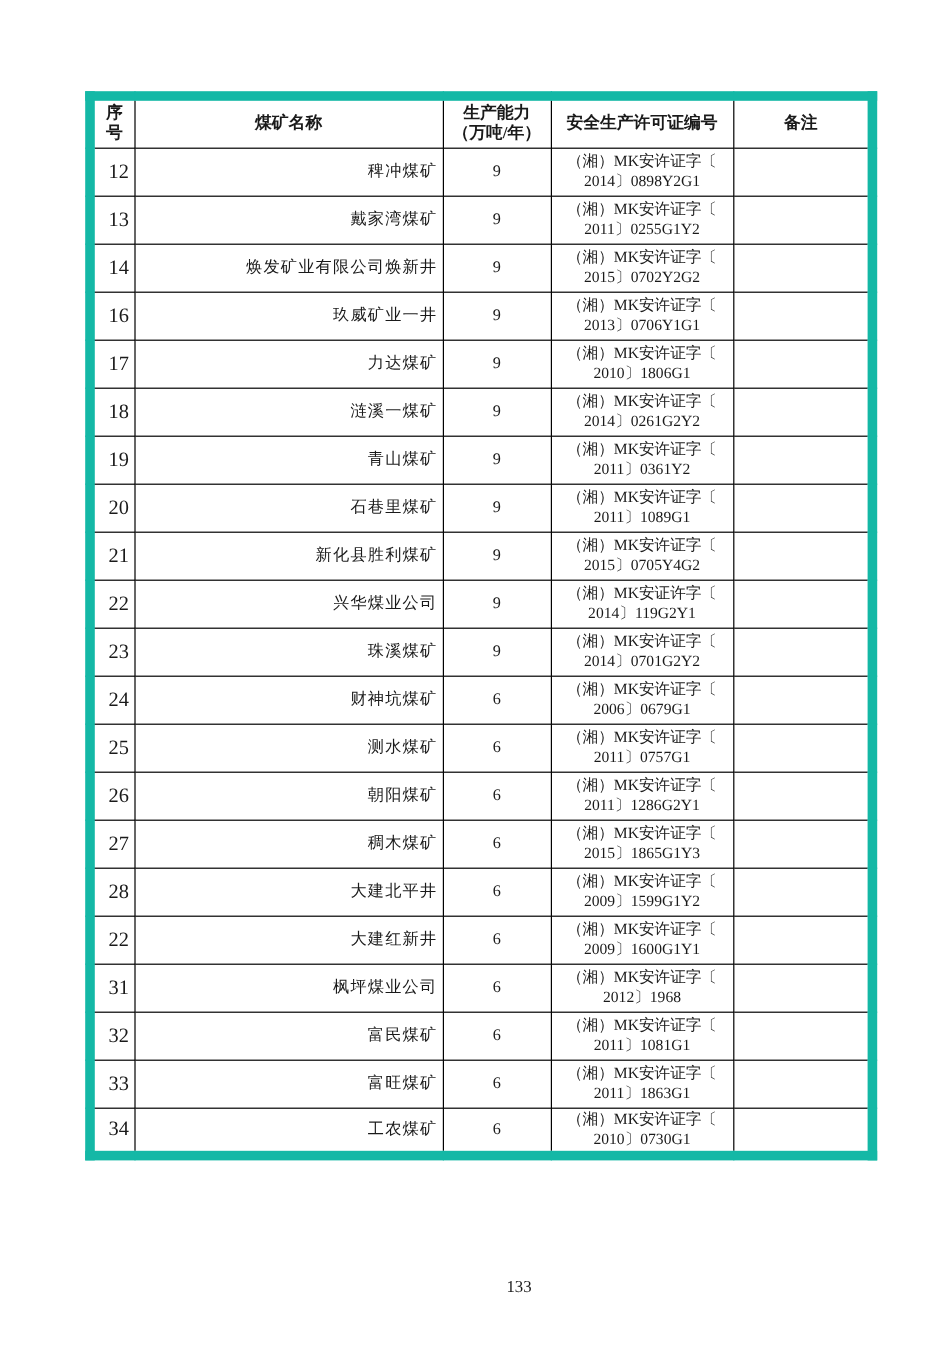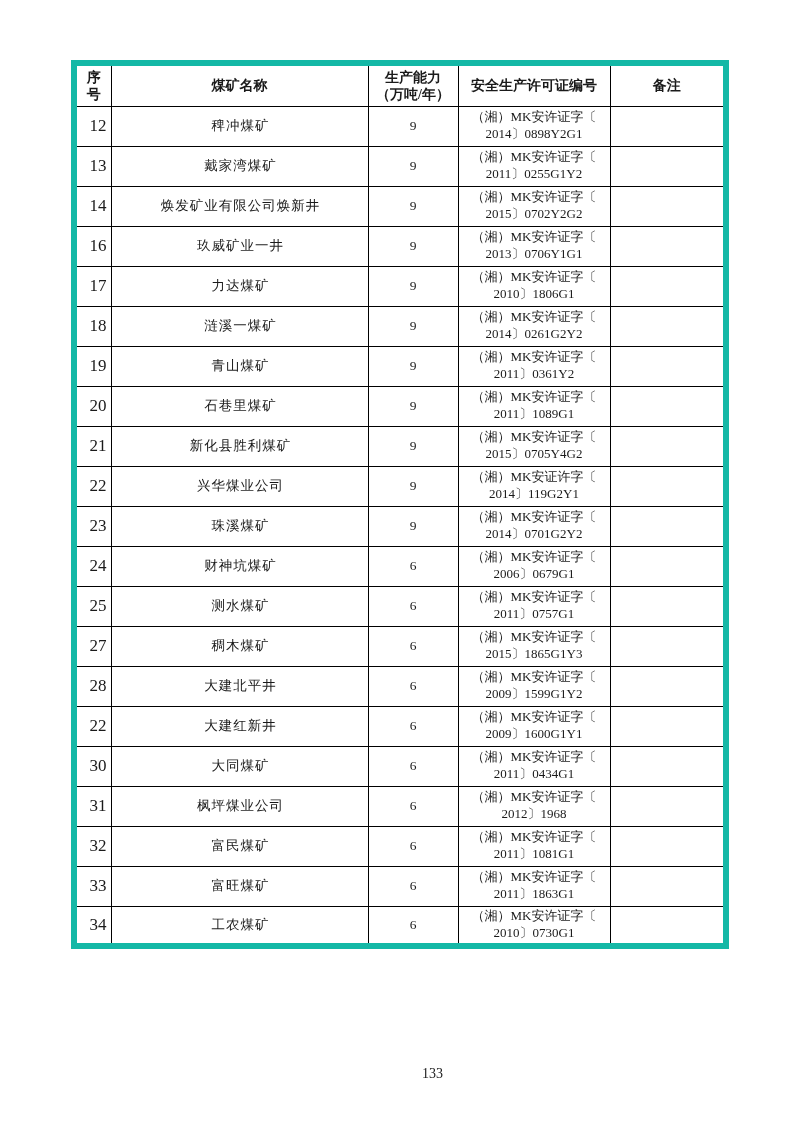--- a/index.html
+++ b/index.html
@@ -10,25 +10,25 @@
   body {
     position: relative;
     width: 793px;
     height: 1122px;
     font-family: "Liberation Serif", "DejaVu Serif", serif;
     color: #1a1a1a;
   }
   .doc-table {
     position: absolute;
     left: 71px;
-    top: 60px;
+    top: 76px;
     width: 652px;
     border-collapse: collapse;
     table-layout: fixed;
-    border: 6px solid #14b8a6;
+    border: 8px solid #14b8a6;
   }
   .doc-table th, .doc-table td {
     border: 1px solid #000;
     padding: 1px 4px;
     white-space: pre-line;
     overflow: hidden;
     vertical-align: middle;
   }
   .doc-table thead tr { height: 43px; }
   .doc-table tbody tr { height: 40px; }
@@ -36,21 +36,21 @@
     font-weight: bold;
     font-size: 14px;
     text-align: center;
     line-height: 1.22;
   }
   td.c-index {
     text-align: right;
     font-size: 17px;
   }
   td.c-name {
-    text-align: center;
+    text-align: right;
     font-size: 13.5px;
     padding-left: 6px;
     letter-spacing: 1px;
     font-family: Liberation Serif, serif;
   }
   td.c-cap {
     text-align: center;
     font-size: 13.5px;
   }
   td.c-lic {
@@ -191,20 +191,28 @@
   </tr>
       <tr>
     <td class="c-index">25</td>
     <td class="c-name">测水煤矿</td>
     <td class="c-cap">6</td>
     <td class="c-lic">（湘）MK安许证字〔
 2011〕0757G1</td>
     <td class="c-remark"></td>
   </tr>
       <tr>
+    <td class="c-index">26</td>
+    <td class="c-name">朝阳煤矿</td>
+    <td class="c-cap">6</td>
+    <td class="c-lic">（湘）MK安许证字〔
+2011〕1286G2Y1</td>
+    <td class="c-remark"></td>
+  </tr>
+      <tr>
     <td class="c-index">27</td>
     <td class="c-name">稠木煤矿</td>
     <td class="c-cap">6</td>
     <td class="c-lic">（湘）MK安许证字〔
 2015〕1865G1Y3</td>
     <td class="c-remark"></td>
   </tr>
       <tr>
     <td class="c-index">28</td>
     <td class="c-name">大建北平井</td>
@@ -212,28 +220,20 @@
     <td class="c-lic">（湘）MK安许证字〔
 2009〕1599G1Y2</td>
     <td class="c-remark"></td>
   </tr>
       <tr>
     <td class="c-index">22</td>
     <td class="c-name">大建红新井</td>
     <td class="c-cap">6</td>
     <td class="c-lic">（湘）MK安许证字〔
 2009〕1600G1Y1</td>
-    <td class="c-remark"></td>
-  </tr>
-      <tr>
-    <td class="c-index">30</td>
-    <td class="c-name">大同煤矿</td>
-    <td class="c-cap">6</td>
-    <td class="c-lic">（湘）MK安许证字〔
-2011〕0434G1</td>
     <td class="c-remark"></td>
   </tr>
       <tr>
     <td class="c-index">31</td>
     <td class="c-name">枫坪煤业公司</td>
     <td class="c-cap">6</td>
     <td class="c-lic">（湘）MK安许证字〔
 2012〕1968</td>
     <td class="c-remark"></td>
   </tr>

